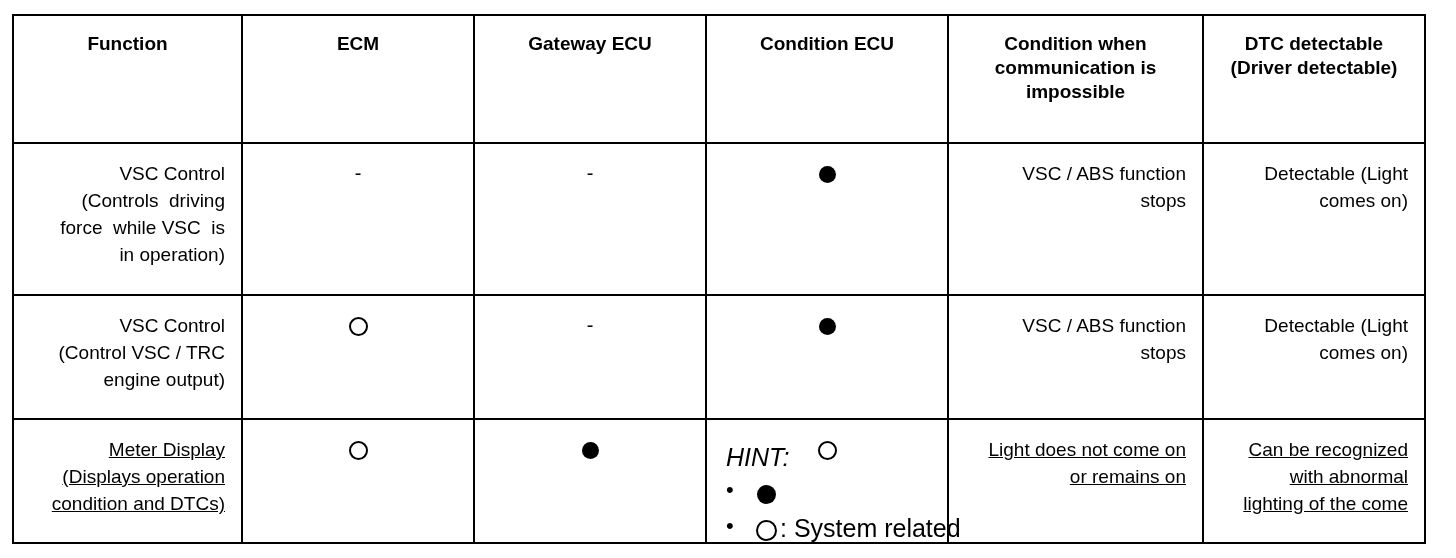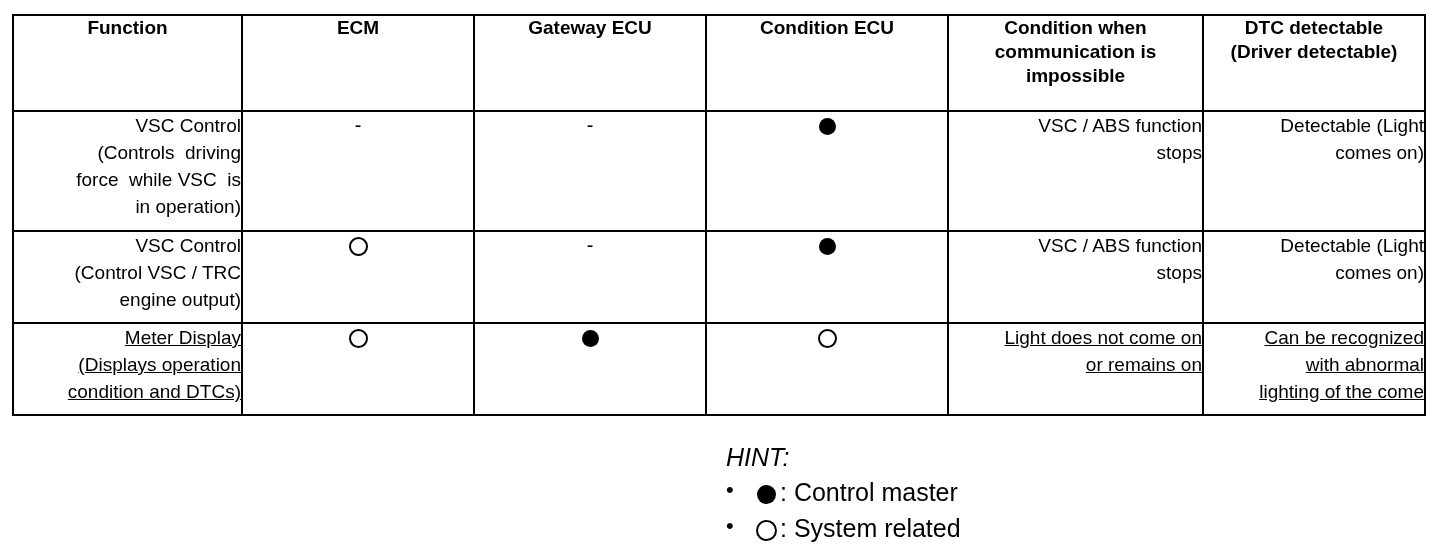--- a/index.html
+++ b/index.html
@@ -32,21 +32,21 @@
   }
   table.fn-table {
     border-collapse: collapse;
     table-layout: fixed;
     width: 1412px;
     background: #fff;
   }
   table.fn-table td,
   table.fn-table th {
     border: 2px solid #000;
-    padding: 0;
+    padding: 16px;
     vertical-align: top;
     background: #fff;
   }
 
   
   col.c1 { width: 229px; }
   col.c2 { width: 232px; }
   col.c3 { width: 232px; }
   col.c4 { width: 242px; }
   col.c5 { width: 255px; }
@@ -287,21 +287,20 @@
       </tbody>
     </table>
   </div>
 
   <div class="hint">
     <div class="hint-title">HINT:</div>
     <ul class="hint-list">
       <li>
         <span class="hint-bullet">•</span>
         <span class="hint-sym"><span class="mark mark-filled"></span></span>
-        <span class="hint-text">: Control master</span>
       </li>
       <li>
         <span class="hint-bullet">•</span>
         <span class="hint-sym"><span class="mark mark-open"></span></span>
         <span class="hint-text">: System related</span>
       </li>
     </ul>
   </div>
 
 </div>

